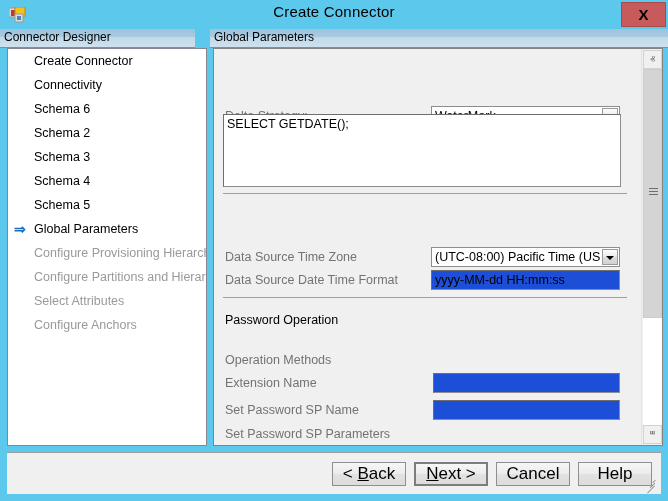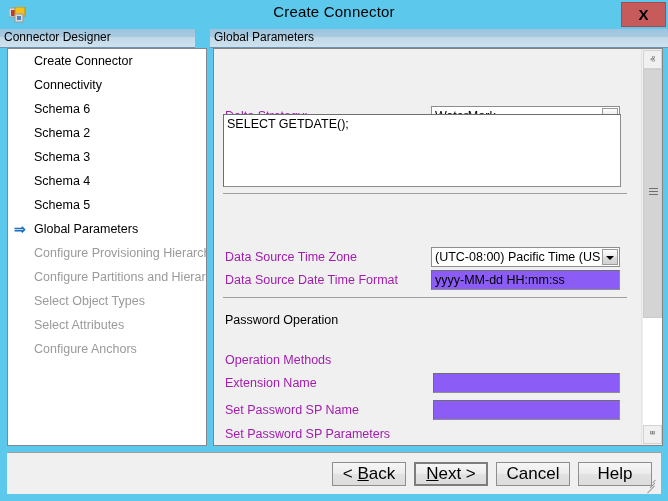--- a/index.html
+++ b/index.html
@@ -120,21 +120,21 @@
   #content-area {
     position: absolute;
     left: 0; top: 0;
     width: 428px; height: 396px;
     background: #f0f0f0;
   }
 
   .field-label {
     position: absolute;
     font-size: 12.5px;
-    color: #a21caf;
+    color: #737373;
     white-space: nowrap;
   }
   .section-label {
     position: absolute;
     font-size: 12.5px;
     color: #000;
     white-space: nowrap;
   }
 
   
@@ -170,21 +170,21 @@
     width: 0; height: 0;
     border-left: 4px solid transparent;
     border-right: 4px solid transparent;
     border-top: 4px solid #000;
   }
 
   
   .textbox {
     position: absolute;
     height: 20px;
-    background: #8b5cf6;
+    background: #1d4ed8;
     border: 1px solid #8d8d8d;
     border-top-color: #6e6e6e;
     border-left-color: #6e6e6e;
     box-sizing: border-box;
     font-size: 12.5px;
     color: #000;
     line-height: 18px;
     padding-left: 3px;
     overflow: hidden;
     white-space: nowrap;
@@ -358,23 +358,20 @@
     </div>
     <div class="nav-item">
       <span class="nav-arrow">⇒</span>
       <span>Global Parameters</span>
     </div>
     <div class="nav-item disabled">
       <span>Configure Provisioning Hierarchy</span>
     </div>
     <div class="nav-item disabled">
       <span>Configure Partitions and Hierarchies</span>
-    </div>
-    <div class="nav-item disabled">
-      <span>Select Object Types</span>
     </div>
     <div class="nav-item disabled">
       <span>Select Attributes</span>
     </div>
     <div class="nav-item disabled">
       <span>Configure Anchors</span>
     </div>
   </div>
 
   <div id="right-panel">

